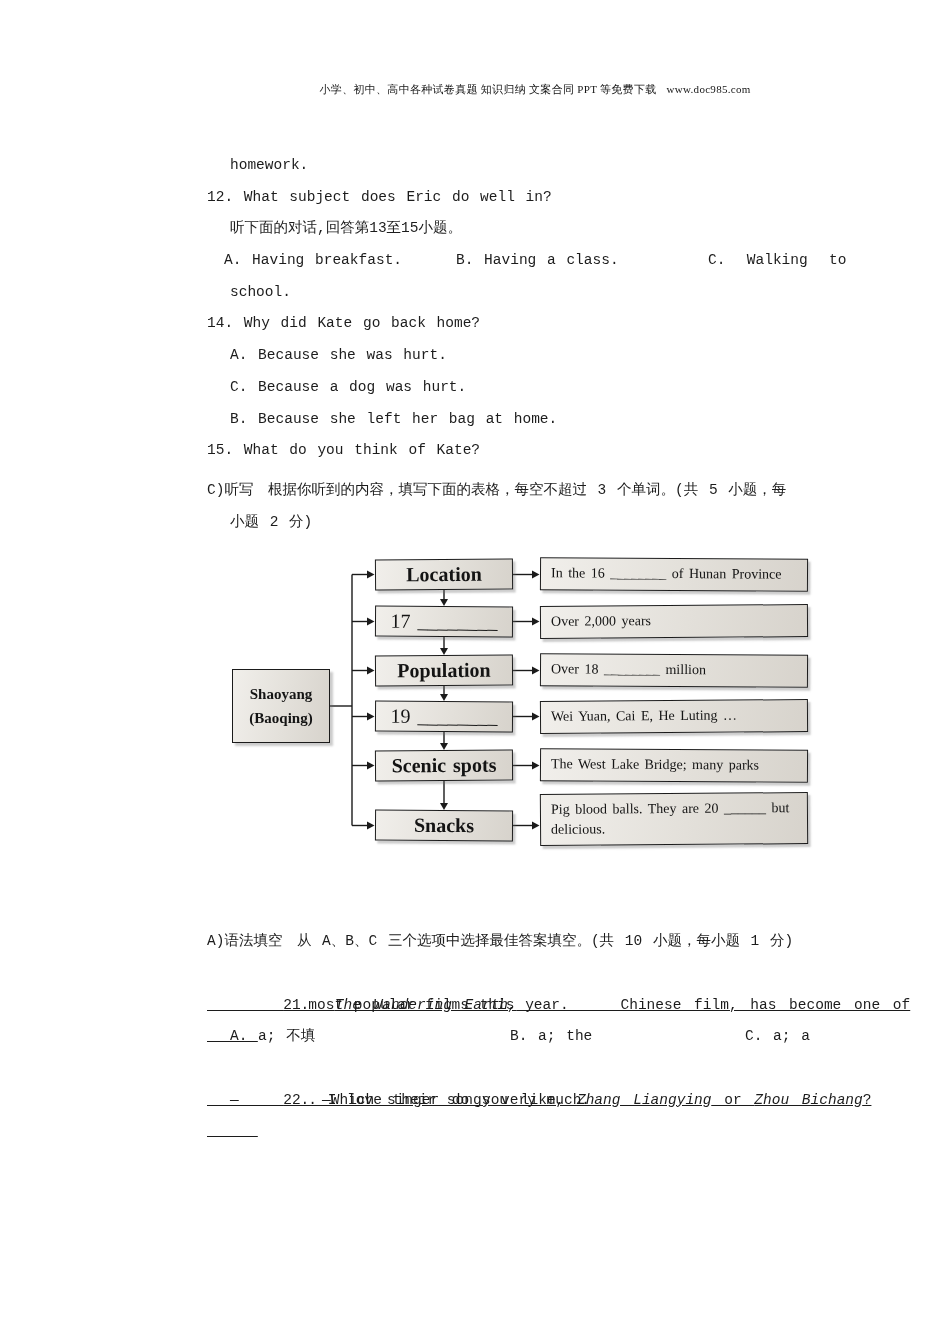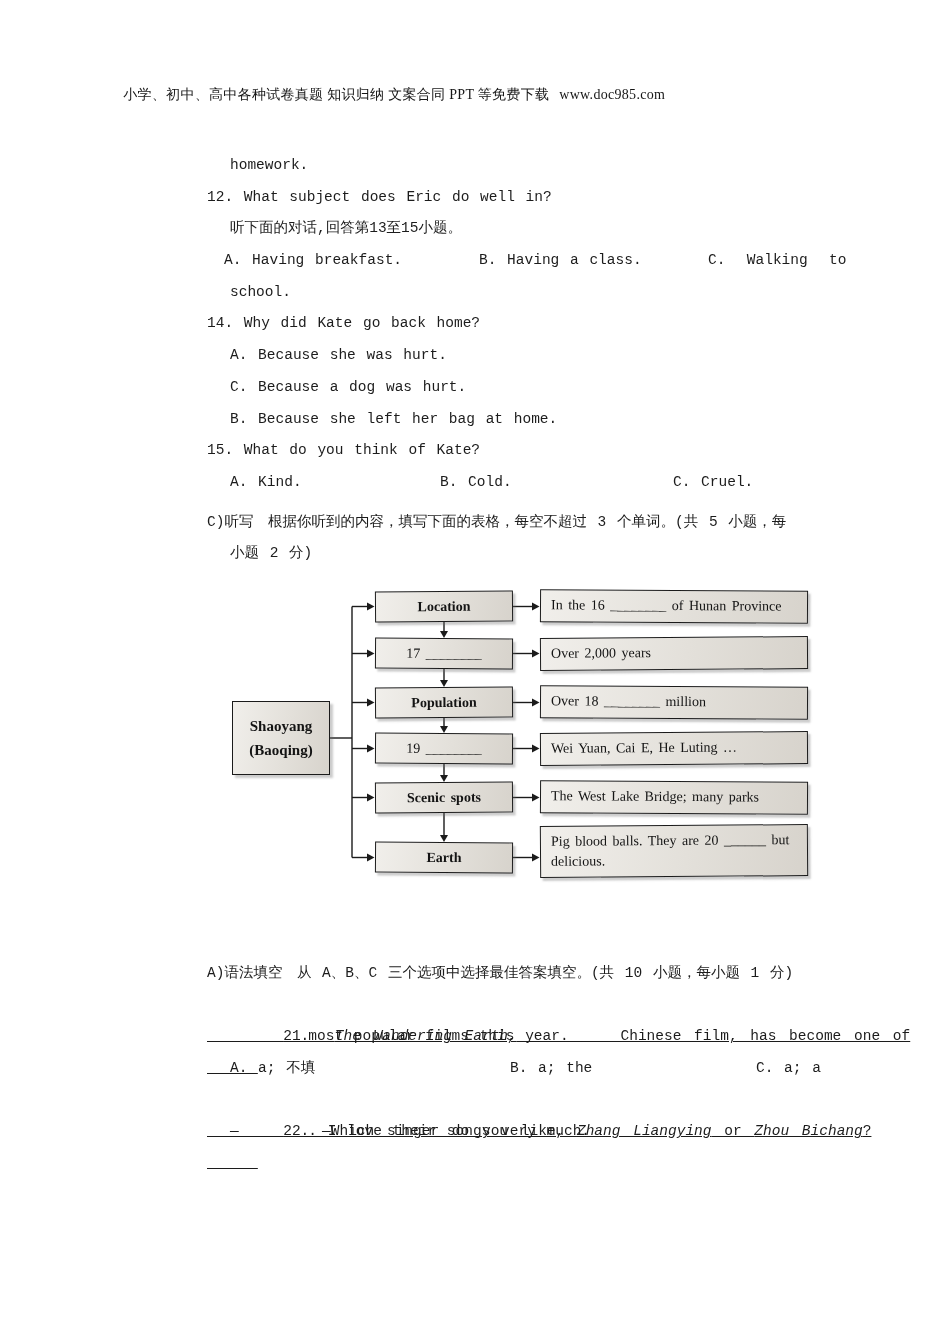--- a/index.html
+++ b/index.html
@@ -4,22 +4,22 @@
 <style>
   * { margin:0; padding:0; box-sizing:border-box; }
   html,body { background:#ffffff; }
   .page {
     position:relative; width:950px; height:1344px; margin:0 auto;
     background:#ffffff; overflow:hidden;
     font-family:"Liberation Serif","DejaVu Serif",serif; color:#1c1c1c;
   }
   .header {
     position:absolute; top:70px; left:0; width:100%;
-    padding-left:108px;
-    font-size:14px; color:#161616; letter-spacing:.3px;
+    text-align:center; padding-left:108px;
+    font-size:11px; color:#161616; letter-spacing:.3px;
     white-space:pre;
   }
   .header .site { margin-left:10px; }
   .content {
     position:absolute; left:207px; top:150px; width:632px;
     font-family:"Liberation Mono","DejaVu Sans Mono",monospace;
     font-size:14.5px; line-height:31.7px; color:#1c1c1c; word-spacing:2px;
   }
   .ln { height:31.7px; white-space:pre; }
   .ind { padding-left:23px; }
@@ -42,21 +42,21 @@
     box-shadow:2.5px 3px 2px rgba(110,110,110,.35);
   }
   .topic {
     left:25px; top:131px; width:98px; height:74px;
     display:flex; flex-direction:column; align-items:center; justify-content:center;
     font-weight:bold; font-size:15px; line-height:1.6;
   }
   .mid {
     left:168px; width:138px; height:31px;
     display:flex; align-items:center; justify-content:center;
-    font-size:14px; white-space:pre;
+    font-size:20px; white-space:pre;
   }
   .mid.bold { font-weight:bold; }
   .rt {
     left:333px; width:268px; height:33px;
     display:flex; align-items:center;
     padding:3px 8px 3px 10px; font-size:14px; line-height:1.45;
   }
   .rt.tall { height:52px; }
   .r1 { transform:rotate(-0.4deg); }
   .r2 { transform:rotate(0.35deg); }
@@ -73,36 +73,31 @@
   <div class="content">
 
     <div class="ln ind">homework.</div>
 
     <div class="ln">12. What subject does Eric do well in?</div>
 
     <div class="ln ind">听下面的对话,回答第13至15小题。</div>
 
     <div class="opt-row">
       <span class="opt" style="left:17px">A. Having breakfast.</span>
-      <span class="opt" style="left:272px">B. Having a class.</span>
+      <span class="opt" style="left:249px">B. Having a class.</span>
       <span class="opt" style="left:501px">C.  Walking  to</span>
     </div>
     <div class="ln ind">school.</div>
 
     <div class="ln">14. Why did Kate go back home?</div>
     <div class="ln ind">A. Because she was hurt.</div>
     <div class="ln ind">C. Because a dog was hurt.</div>
     <div class="ln ind">B. Because she left her bag at home.</div>
 
     <div class="ln">15. What do you think of Kate?</div>
-    <div class="opt-row">
-      <span class="opt" style="left:23px">A. Kind.</span>
-      <span class="opt" style="left:233px">B. Cold.</span>
-      <span class="opt" style="left:466px">C. Cruel.</span>
-    </div>
 
     <div class="ln gap8">C)听写　根据你听到的内容，填写下面的表格，每空不超过 3 个单词。(共 5 小题，每</div>
     <div class="ln ind">小题 2 分)</div>
 
     <div class="diagram">
 
       <svg class="connectors" width="632" height="378" viewBox="0 0 632 378">
         <g stroke="#1b1b1b" stroke-width="1.4" fill="none">
           <path d="M123 168 H145"></path>
           <path d="M145 36.5 V287.5"></path>
@@ -148,40 +143,40 @@
       <div class="dbox topic">
         <span>Shaoyang</span>
         <span>(Baoqing)</span>
       </div>
 
       <div class="dbox mid bold r1" style="top:21px">Location</div>
       <div class="dbox mid r2" style="top:68px">17 ________</div>
       <div class="dbox mid bold r1" style="top:117px">Population</div>
       <div class="dbox mid r2" style="top:163px">19 ________</div>
       <div class="dbox mid bold r1" style="top:212px">Scenic spots</div>
-      <div class="dbox mid bold r2" style="top:272px">Earth</div>
+      <div class="dbox mid bold r2" style="top:272px">Snacks</div>
 
       <div class="dbox rt r2" style="top:20px">In the 16 ________ of Hunan Province</div>
       <div class="dbox rt r1" style="top:67px">Over 2,000 years</div>
       <div class="dbox rt r2" style="top:116px">Over 18 ________ million</div>
       <div class="dbox rt r1" style="top:162px">Wei Yuan, Cai E, He Luting …</div>
       <div class="dbox rt r2" style="top:211px">The West Lake Bridge; many parks</div>
       <div class="dbox rt tall r1" style="top:255px">Pig blood balls. They are 20 ______ but delicious.</div>
     </div>
 
     <div class="ln gap10">A)语法填空　从 A、B、C 三个选项中选择最佳答案填空。(共 10 小题，每小题 1 分)</div>
 
     <div class="ln wide">
       <span>21.  </span><em>The Wandering Earth,</em><span> _________ Chinese film, has become one of</span>
     </div>
     <div class="ln ind">_________most popular films this year.</div>
     <div class="opt-row">
       <span class="opt" style="left:23px">A. a; 不填</span>
       <span class="opt" style="left:303px">B. a; the</span>
-      <span class="opt" style="left:549px">C. a; a</span>
+      <span class="opt" style="left:538px">C. a; a</span>
     </div>
 
     <div class="ln wide">
       <span>22. —Which singer do you like, </span><em>Zhang Liangying</em><span> or </span><em>Zhou Bichang</em><span>?</span>
     </div>
     <div class="ln ind">—________. I love their songs very much.</div>
 
   </div>
 </div>
 

